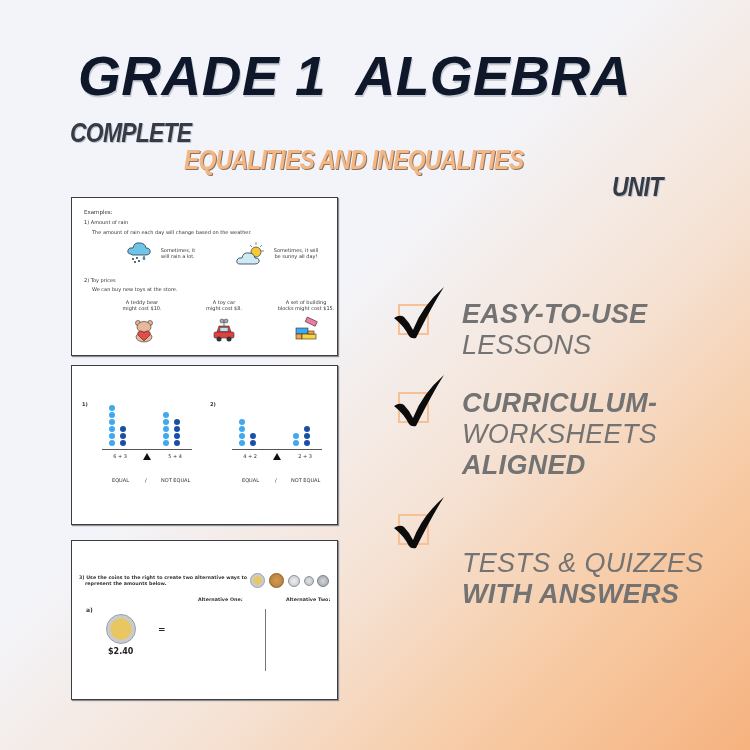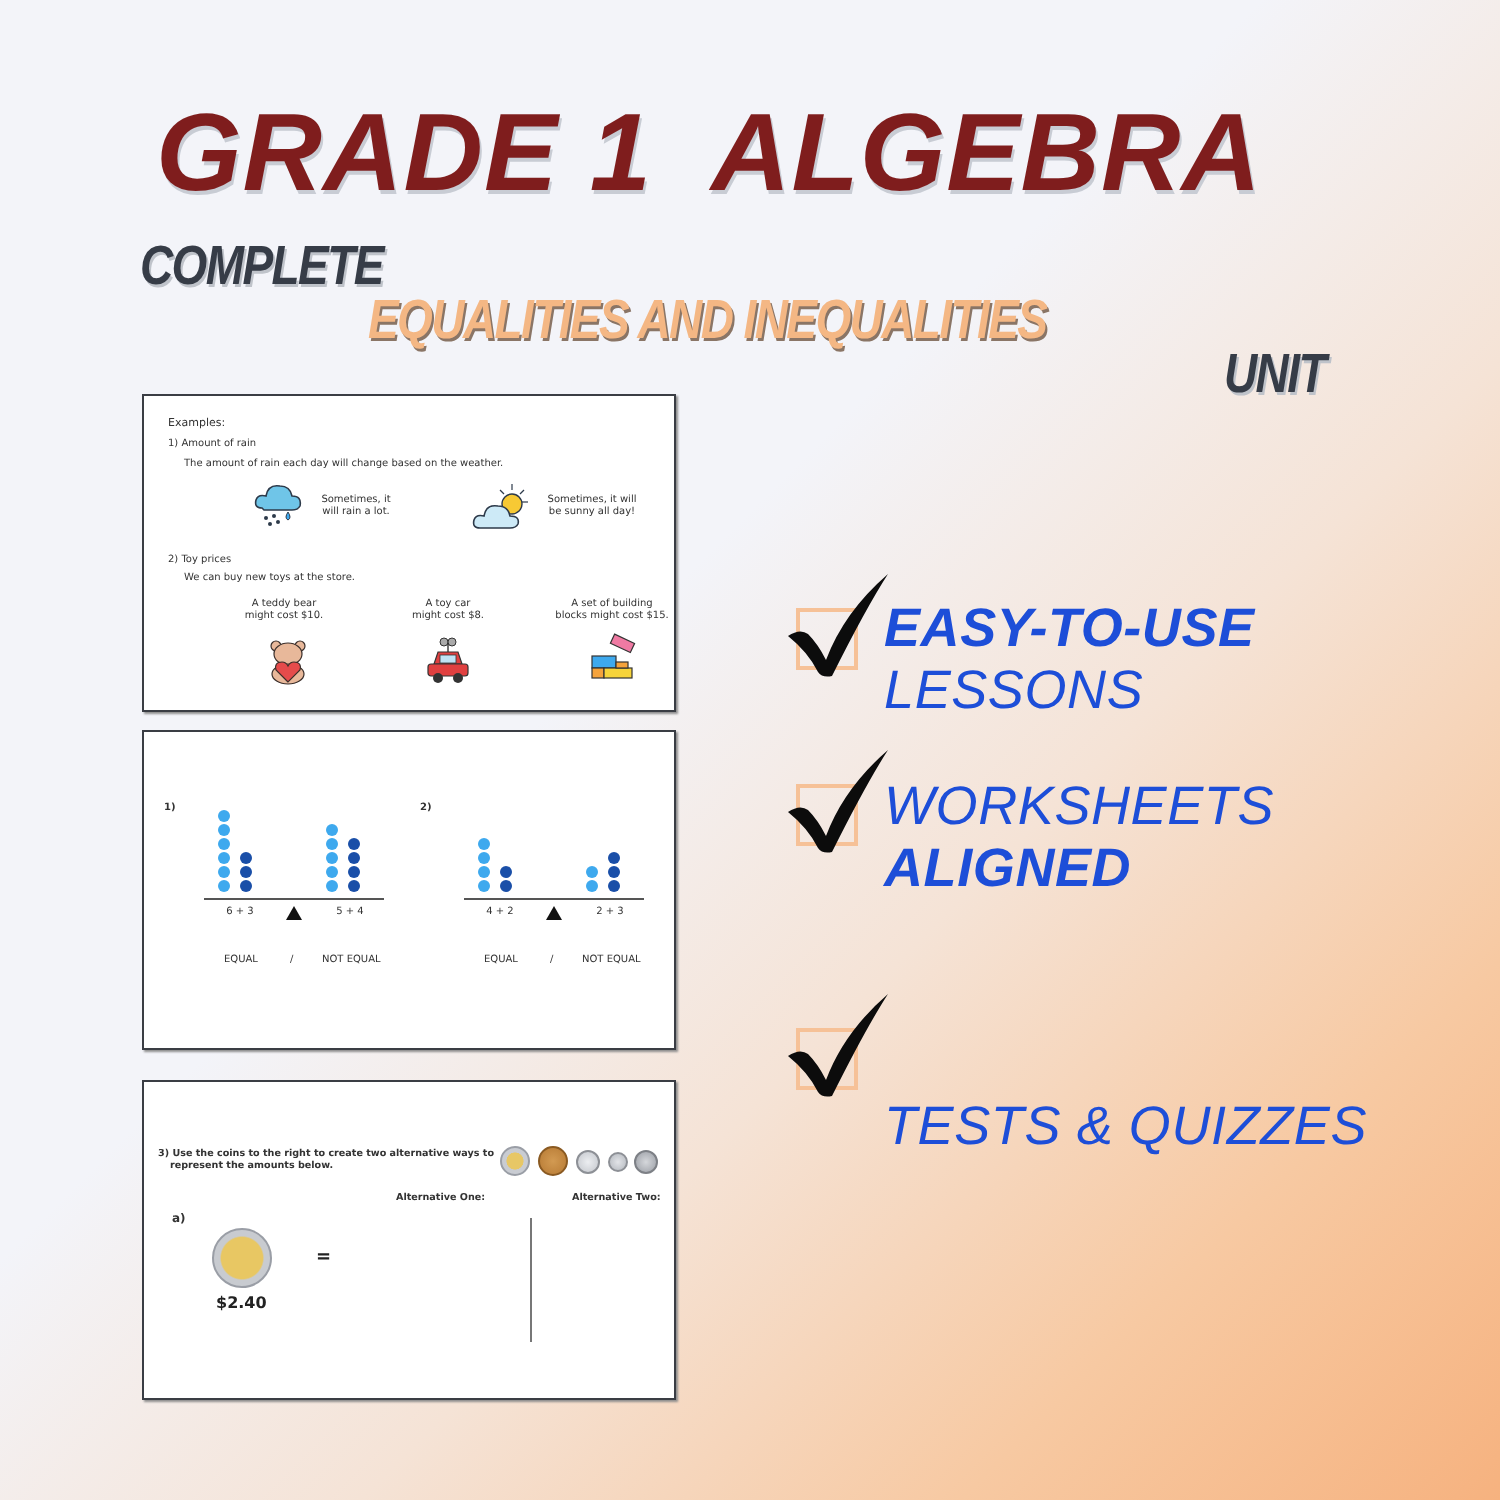--- a/index.html
+++ b/index.html
@@ -9,21 +9,21 @@
     font-family: "Liberation Sans", sans-serif;
     background: linear-gradient(135deg, #f3f4f9 0%, #f3f4f9 42%, #f5e3d6 62%, #f7c9a2 82%, #f6b27f 100%);
     color: #373d48;
   }
   .abs { position: absolute; }
 
   
   .title {
     left: 78px; top: 44px;
     font-size: 55px; font-weight: 700; font-style: italic;
-    color: #7f1d1d; letter-spacing: 0.5px;
+    color: #0f172a; letter-spacing: 0.5px;
     white-space: pre;
     text-shadow: 1px 2px 0 #c8ccd4;
   }
   .sub1 {
     left: 70px; top: 117px;
     font-size: 23px; font-weight: 700; font-style: italic;
     color: #363c47; letter-spacing: -0.8px;
     transform: scaleY(1.2); transform-origin: left top;
     text-shadow: 1px 1px 0 #bfc3ca;
   }
@@ -70,22 +70,22 @@
   
   .coin { position: absolute; border-radius: 50%; }
 
   
   .chk-box {
     position: absolute; width: 31px; height: 31px;
     border: 2px solid #f6c197;
   }
   .chk-mark { position: absolute; }
   .feat {
-    position: absolute; left: 442px;
-    font-style: italic; color: #1d4ed8;
+    position: absolute; left: 462px;
+    font-style: italic; color: #737373;
     font-size: 27px; line-height: 31px; letter-spacing: 0.3px;
     white-space: nowrap;
   }
   .feat b { font-weight: 700; }
   .feat .n { font-weight: 400; text-align: center; }
 </style>
 </head>
 <body>
 
 <div class="abs title">GRADE 1  ALGEBRA</div>
@@ -253,23 +253,25 @@
 <div class="feat" style="top:299px;">
   <div><b>EASY-TO-USE</b></div>
   <div><span class="n">LESSONS</span></div>
 </div>
 
 <div class="chk-box" style="left:398px;top:392px;"></div>
 <svg class="chk-mark" style="left:392px;top:372px;" width="56" height="56" viewBox="0 0 56 56">
   <path d="M2 34 Q8 30 12 33 Q17 38 21 46 Q30 22 52 3 Q41 20 24 54 Q19 55 17 52 Q12 42 2 34 Z" fill="#0c0c0c"></path>
 </svg>
 <div class="feat" style="top:388px;">
+  <div><b>CURRICULUM-</b></div>
   <div><span class="n">WORKSHEETS</span></div>
   <div><b>ALIGNED</b></div>
 </div>
 
 <div class="chk-box" style="left:398px;top:514px;"></div>
 <svg class="chk-mark" style="left:392px;top:494px;" width="56" height="56" viewBox="0 0 56 56">
   <path d="M2 34 Q8 30 12 33 Q17 38 21 46 Q30 22 52 3 Q41 20 24 54 Q19 55 17 52 Q12 42 2 34 Z" fill="#0c0c0c"></path>
 </svg>
 <div class="feat" style="top:509px;margin-top:39px;">
   <div><span class="n">TESTS &amp; QUIZZES</span></div>
+  <div><b>WITH ANSWERS</b></div>
 </div>
 
 </body></html>

